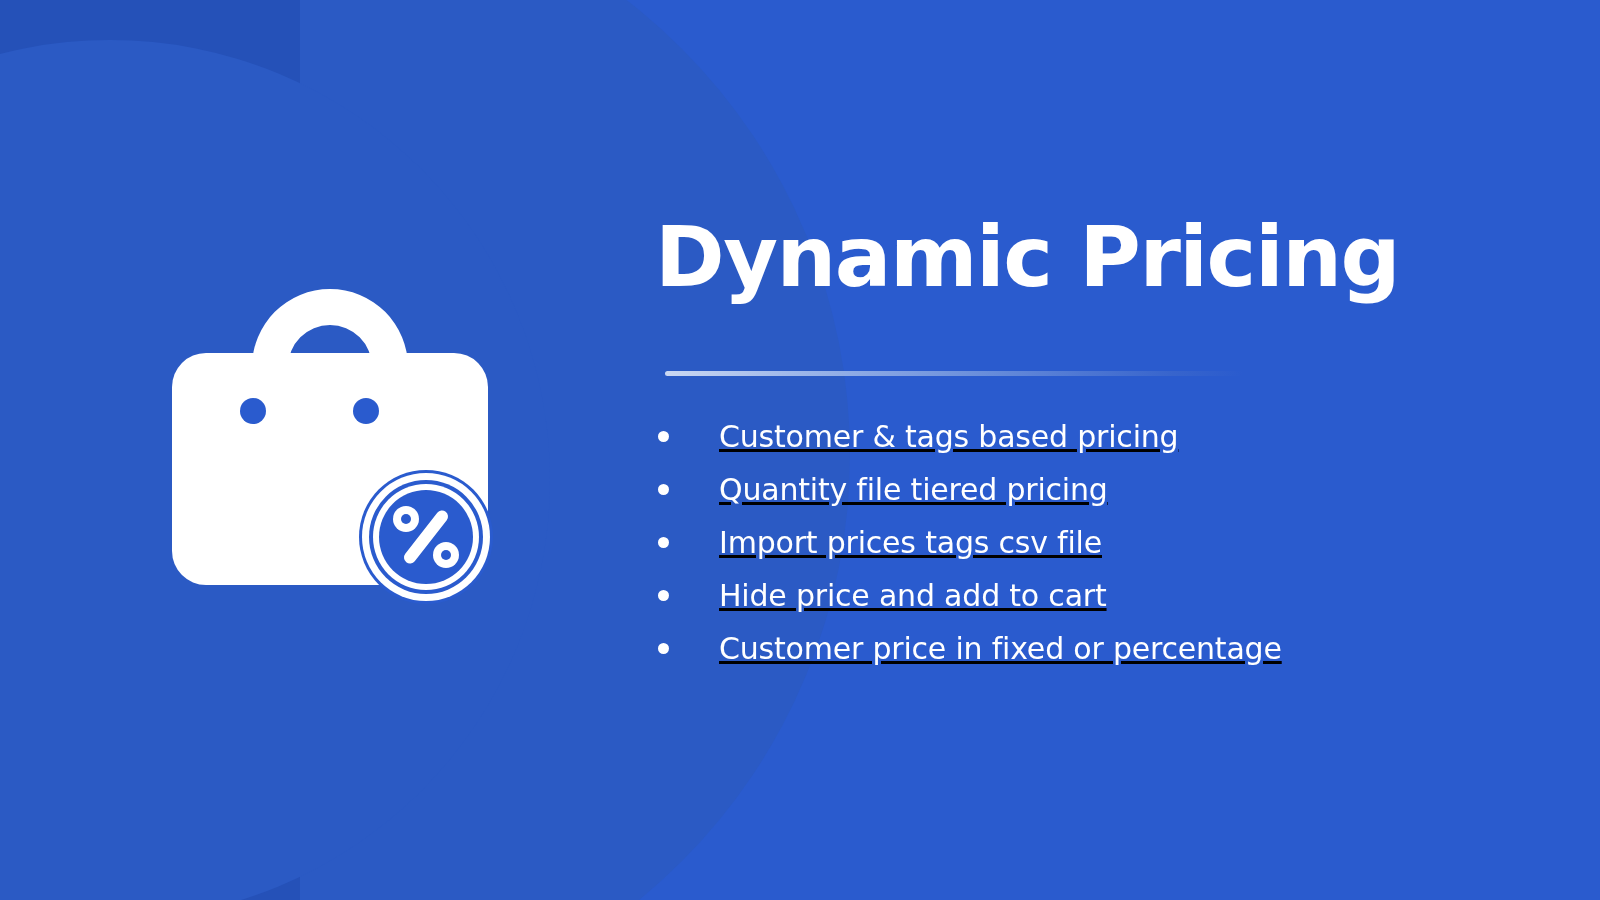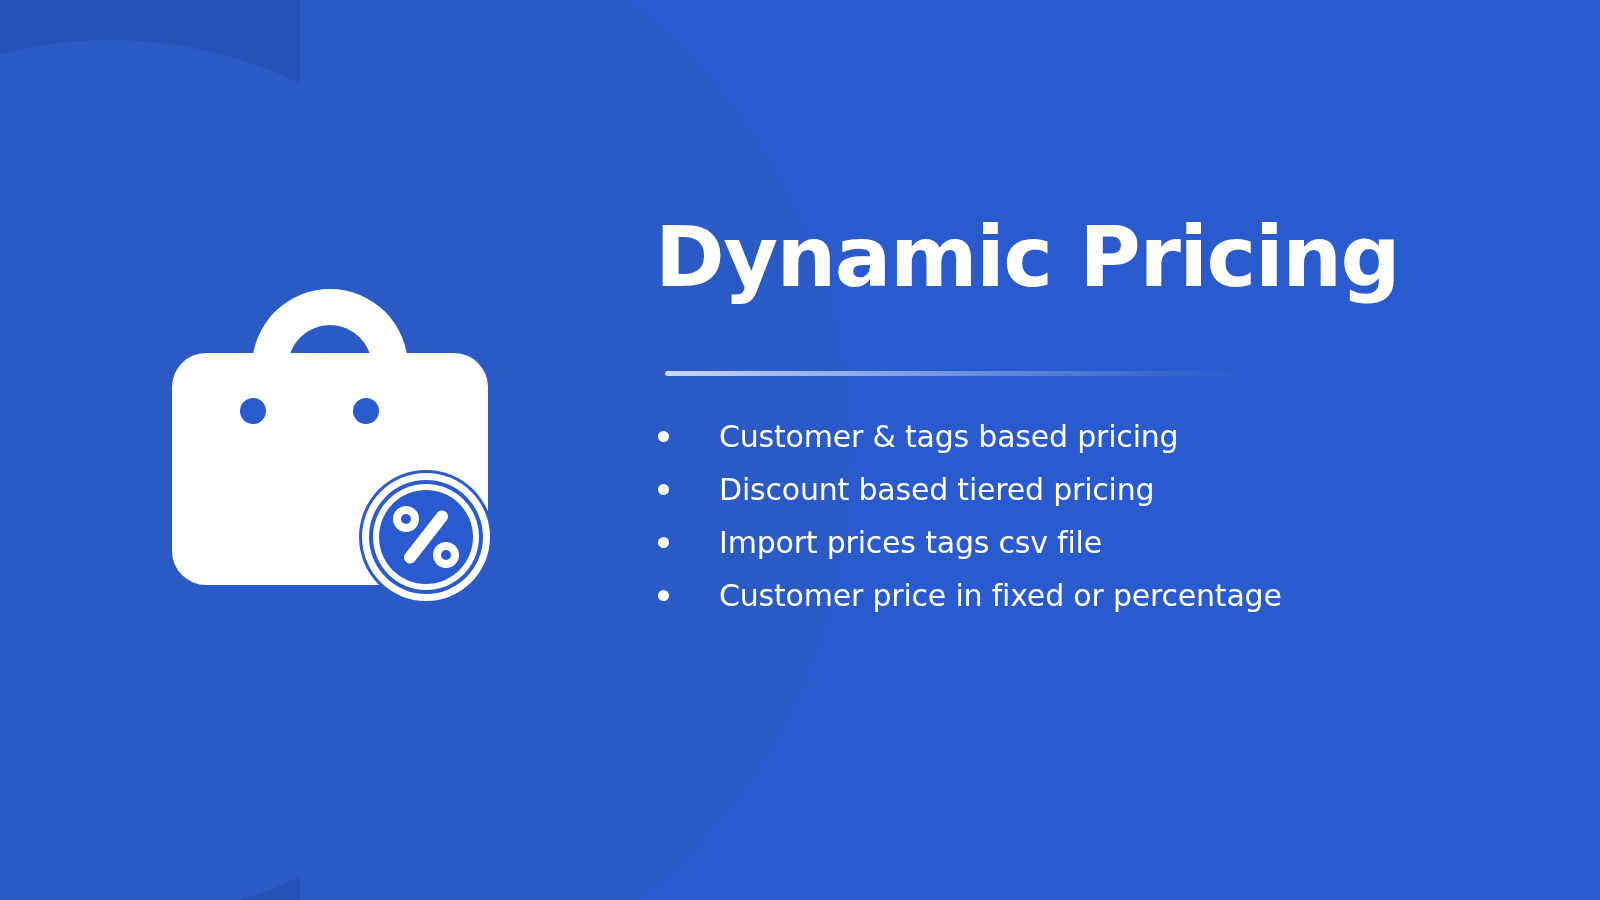--- a/index.html
+++ b/index.html
@@ -112,20 +112,21 @@
   .features {
     list-style: none;
     margin: 0;
     padding: 0;
     margin-top: 34px;
   }
   .feature {
     display: flex;
     align-items: center;
     height: 53px;
+    text-decoration: underline;
   }
   .feature-bullet {
     flex: 0 0 auto;
     width: 11px;
     height: 11px;
     border-radius: 50%;
     background: #FFFFFF;
     margin-left: 3px;
     margin-right: 50px;
   }
@@ -188,25 +189,29 @@
 
     <div class="divider"></div>
 
     <ul class="features">
       <li class="feature">
         <span class="feature-bullet"></span>
         <span class="feature-text">Customer &amp; tags based pricing</span>
       </li>
       <li class="feature">
         <span class="feature-bullet"></span>
-        <span class="feature-text">Discount based tiered pricing</span>
+        <span class="feature-text">Quantity file tiered pricing</span>
       </li>
       <li class="feature">
         <span class="feature-bullet"></span>
         <span class="feature-text">Import prices tags csv file</span>
+      </li>
+      <li class="feature">
+        <span class="feature-bullet"></span>
+        <span class="feature-text">Hide price and add to cart</span>
       </li>
       <li class="feature">
         <span class="feature-bullet"></span>
         <span class="feature-text">Customer price in fixed or percentage</span>
       </li>
     </ul>
 
   </div>
 </div>
 

